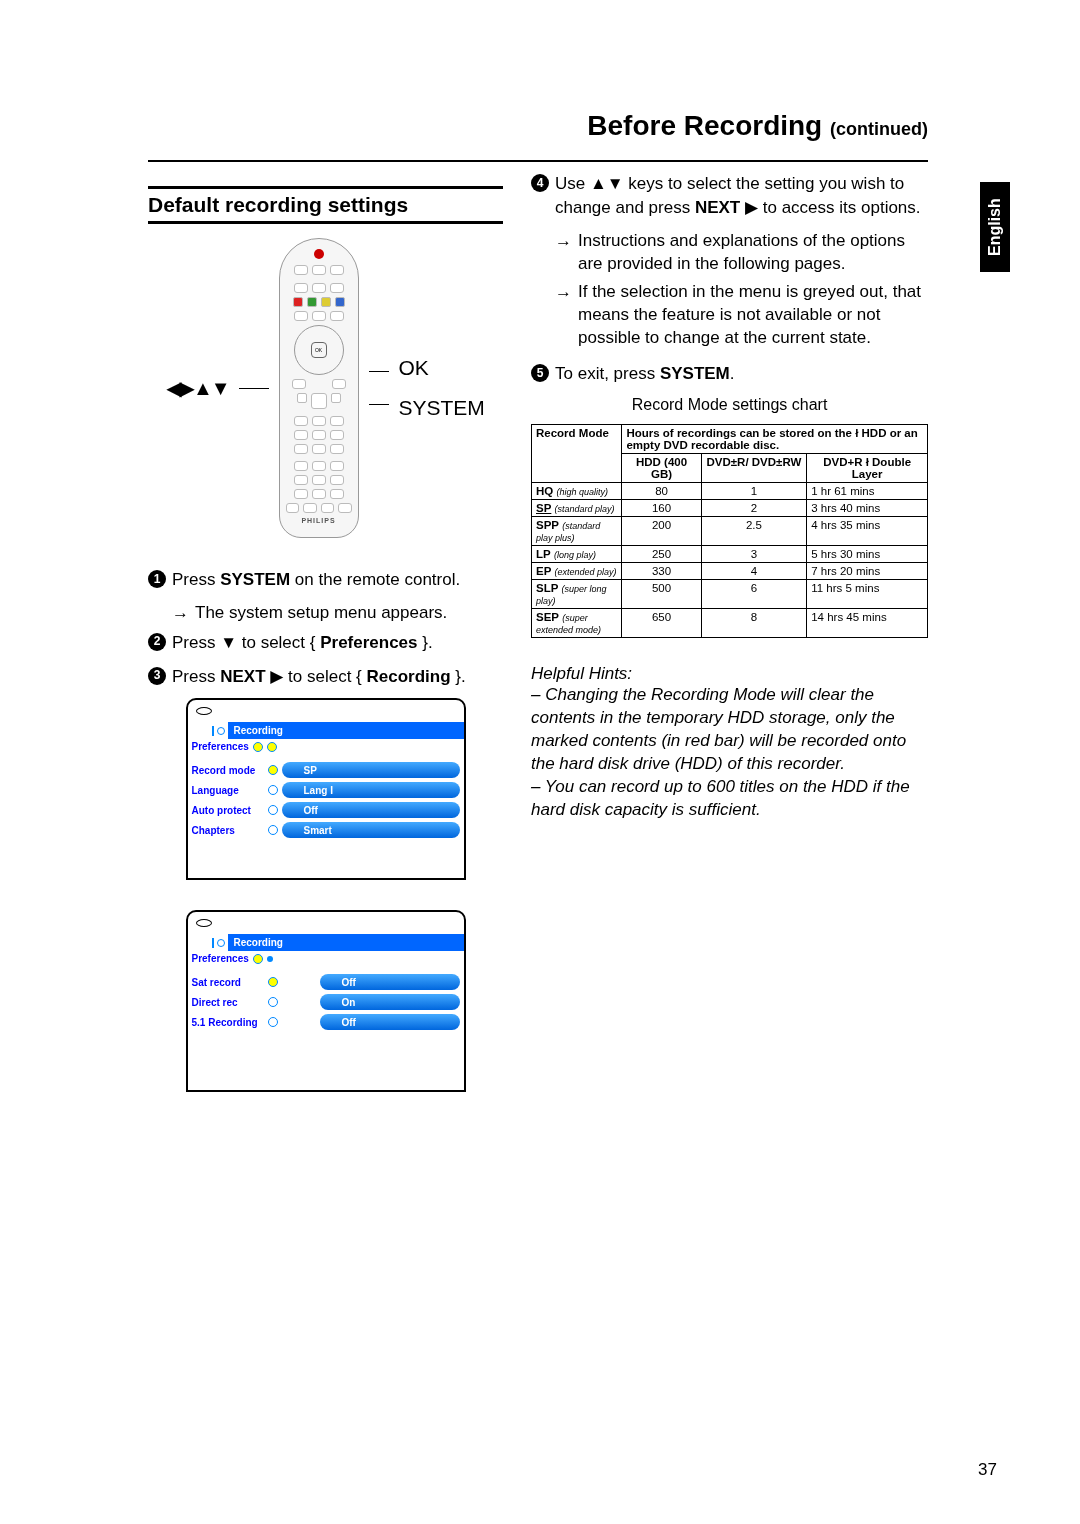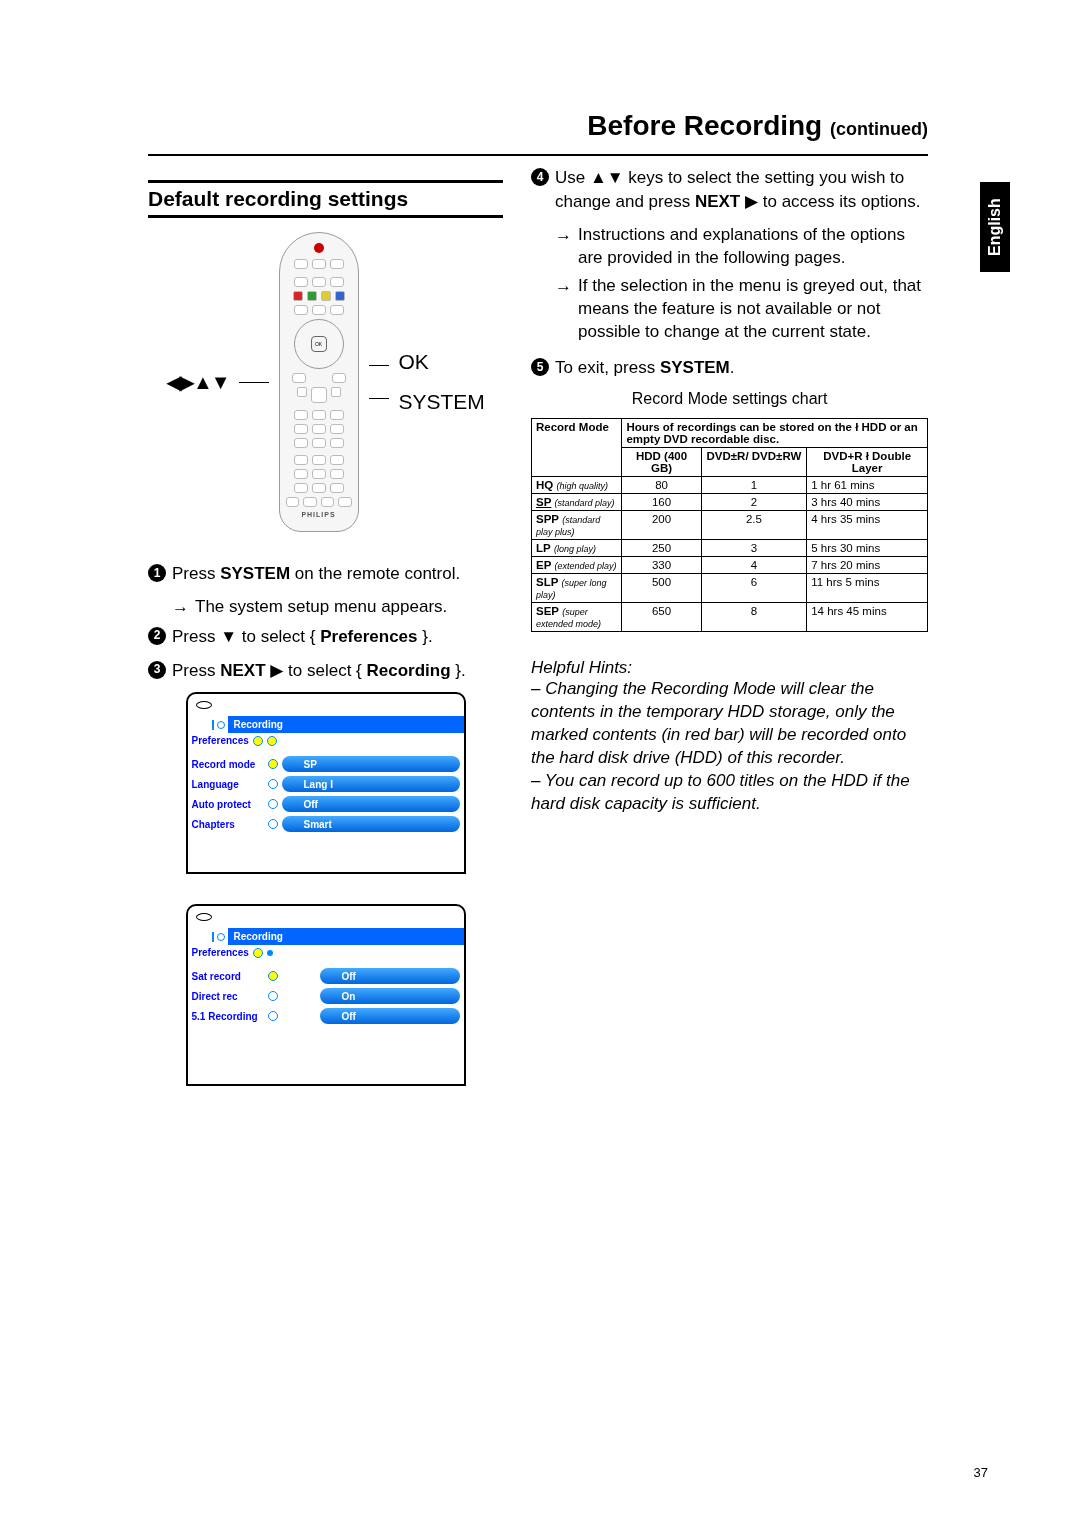--- a/index.html
+++ b/index.html
@@ -14,21 +14,21 @@
   .page {
     position: absolute;
     left: 148px;
     top: 110px;
     width: 780px;
   }
   .page-title {
     text-align: right;
     font-size: 28px;
     font-weight: bold;
-    margin-bottom: 12px;
+    margin-bottom: 18px;
   }
   .page-title small { font-size: 18px; font-weight: bold; }
   .hr-main { border-top: 2px solid #000; margin-bottom: 10px; }
   .columns {
     display: flex;
     gap: 28px;
   }
   .col-left { width: 355px; }
   .col-right { flex: 1; }
   .section-heading {
@@ -128,23 +128,23 @@
     background: #000;
     color: #fff;
     font-weight: bold;
     font-size: 16px;
     writing-mode: vertical-rl;
     transform: rotate(180deg);
     display:flex;align-items:center;justify-content:center;
   }
   .page-num {
     position:absolute;
-    right: 92px;
+    right: 83px;
     bottom: 44px;
-    font-size: 13px;
+    font-size: 17px;
   }
   .bold{font-weight:bold;}
   .underline{text-decoration:underline;}
 </style>
 </head>
 <body>
 
 <div class="lang-tab">English</div>
 
 <div class="page">

